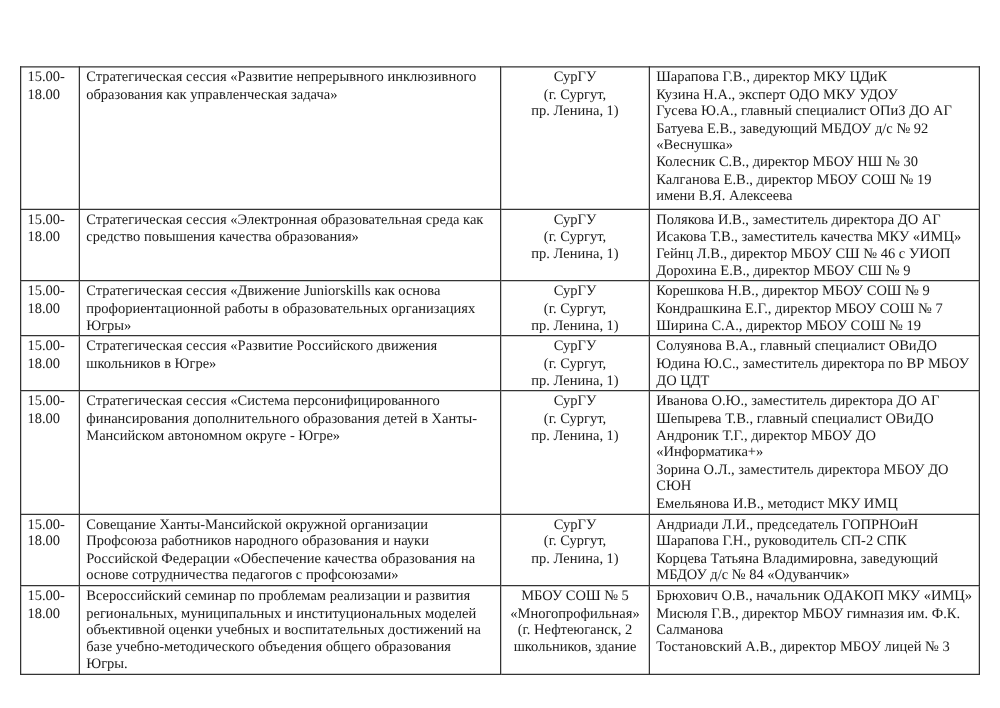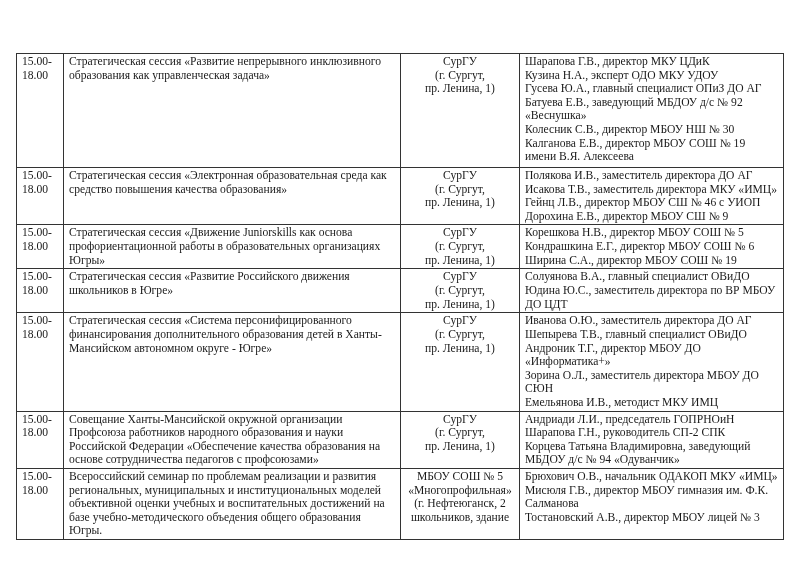--- a/index.html
+++ b/index.html
@@ -57,36 +57,36 @@
     <tr class="r2">
       <td class="col-time">15.00-18.00</td>
       <td class="col-event">Стратегическая сессия «Электронная образовательная среда как средство повышения качества образования»</td>
       <td class="col-place">
         <span class="line">СурГУ</span>
         <span class="line">(г. Сургут,</span>
         <span class="line">пр. Ленина, 1)</span>
       </td>
       <td class="col-people">
         <span class="line">Полякова И.В., заместитель директора ДО АГ</span>
-        <span class="line">Исакова Т.В., заместитель директора МКУ «ИМЦ»</span>
+        <span class="line">Исакова Т.В., заместитель качества МКУ «ИМЦ»</span>
         <span class="line">Гейнц Л.В., директор МБОУ СШ № 46 с УИОП</span>
         <span class="line">Дорохина Е.В., директор МБОУ СШ № 9</span>
       </td>
     </tr>
     <tr class="r3">
       <td class="col-time">15.00-18.00</td>
       <td class="col-event">Стратегическая сессия «Движение Juniorskills как основа профориентационной работы в образовательных организациях Югры»</td>
       <td class="col-place">
         <span class="line">СурГУ</span>
         <span class="line">(г. Сургут,</span>
         <span class="line">пр. Ленина, 1)</span>
       </td>
       <td class="col-people">
-        <span class="line">Корешкова Н.В., директор МБОУ СОШ № 5</span>
-        <span class="line">Кондрашкина Е.Г., директор МБОУ СОШ № 6</span>
+        <span class="line">Корешкова Н.В., директор МБОУ СОШ № 9</span>
+        <span class="line">Кондрашкина Е.Г., директор МБОУ СОШ № 7</span>
         <span class="line">Ширина С.А., директор МБОУ СОШ № 19</span>
       </td>
     </tr>
     <tr class="r4">
       <td class="col-time">15.00-18.00</td>
       <td class="col-event">Стратегическая сессия «Развитие Российского движения школьников в Югре»</td>
       <td class="col-place">
         <span class="line">СурГУ</span>
         <span class="line">(г. Сургут,</span>
         <span class="line">пр. Ленина, 1)</span>
@@ -116,21 +116,21 @@
       <td class="col-time">15.00-18.00</td>
       <td class="col-event">Совещание Ханты-Мансийской окружной организации Профсоюза работников народного образования и науки Российской Федерации «Обеспечение качества образования на основе сотрудничества педагогов с профсоюзами»</td>
       <td class="col-place">
         <span class="line">СурГУ</span>
         <span class="line">(г. Сургут,</span>
         <span class="line">пр. Ленина, 1)</span>
       </td>
       <td class="col-people">
         <span class="line">Андриади Л.И., председатель ГОПРНОиН</span>
         <span class="line">Шарапова Г.Н., руководитель СП-2 СПК</span>
-        <span class="line">Корцева Татьяна Владимировна, заведующий МБДОУ д/с № 94 «Одуванчик»</span>
+        <span class="line">Корцева Татьяна Владимировна, заведующий МБДОУ д/с № 84 «Одуванчик»</span>
       </td>
     </tr>
     <tr class="r7">
       <td class="col-time">15.00-18.00</td>
       <td class="col-event">Всероссийский семинар по проблемам реализации и развития региональных, муниципальных и институциональных моделей объективной оценки учебных и воспитательных достижений на базе учебно-методического объедения общего образования Югры.</td>
       <td class="col-place">
         <span class="line">МБОУ СОШ № 5</span>
         <span class="line">«Многопрофильная»</span>
         <span class="line">(г. Нефтеюганск, 2</span>
         <span class="line">школьников, здание</span>

